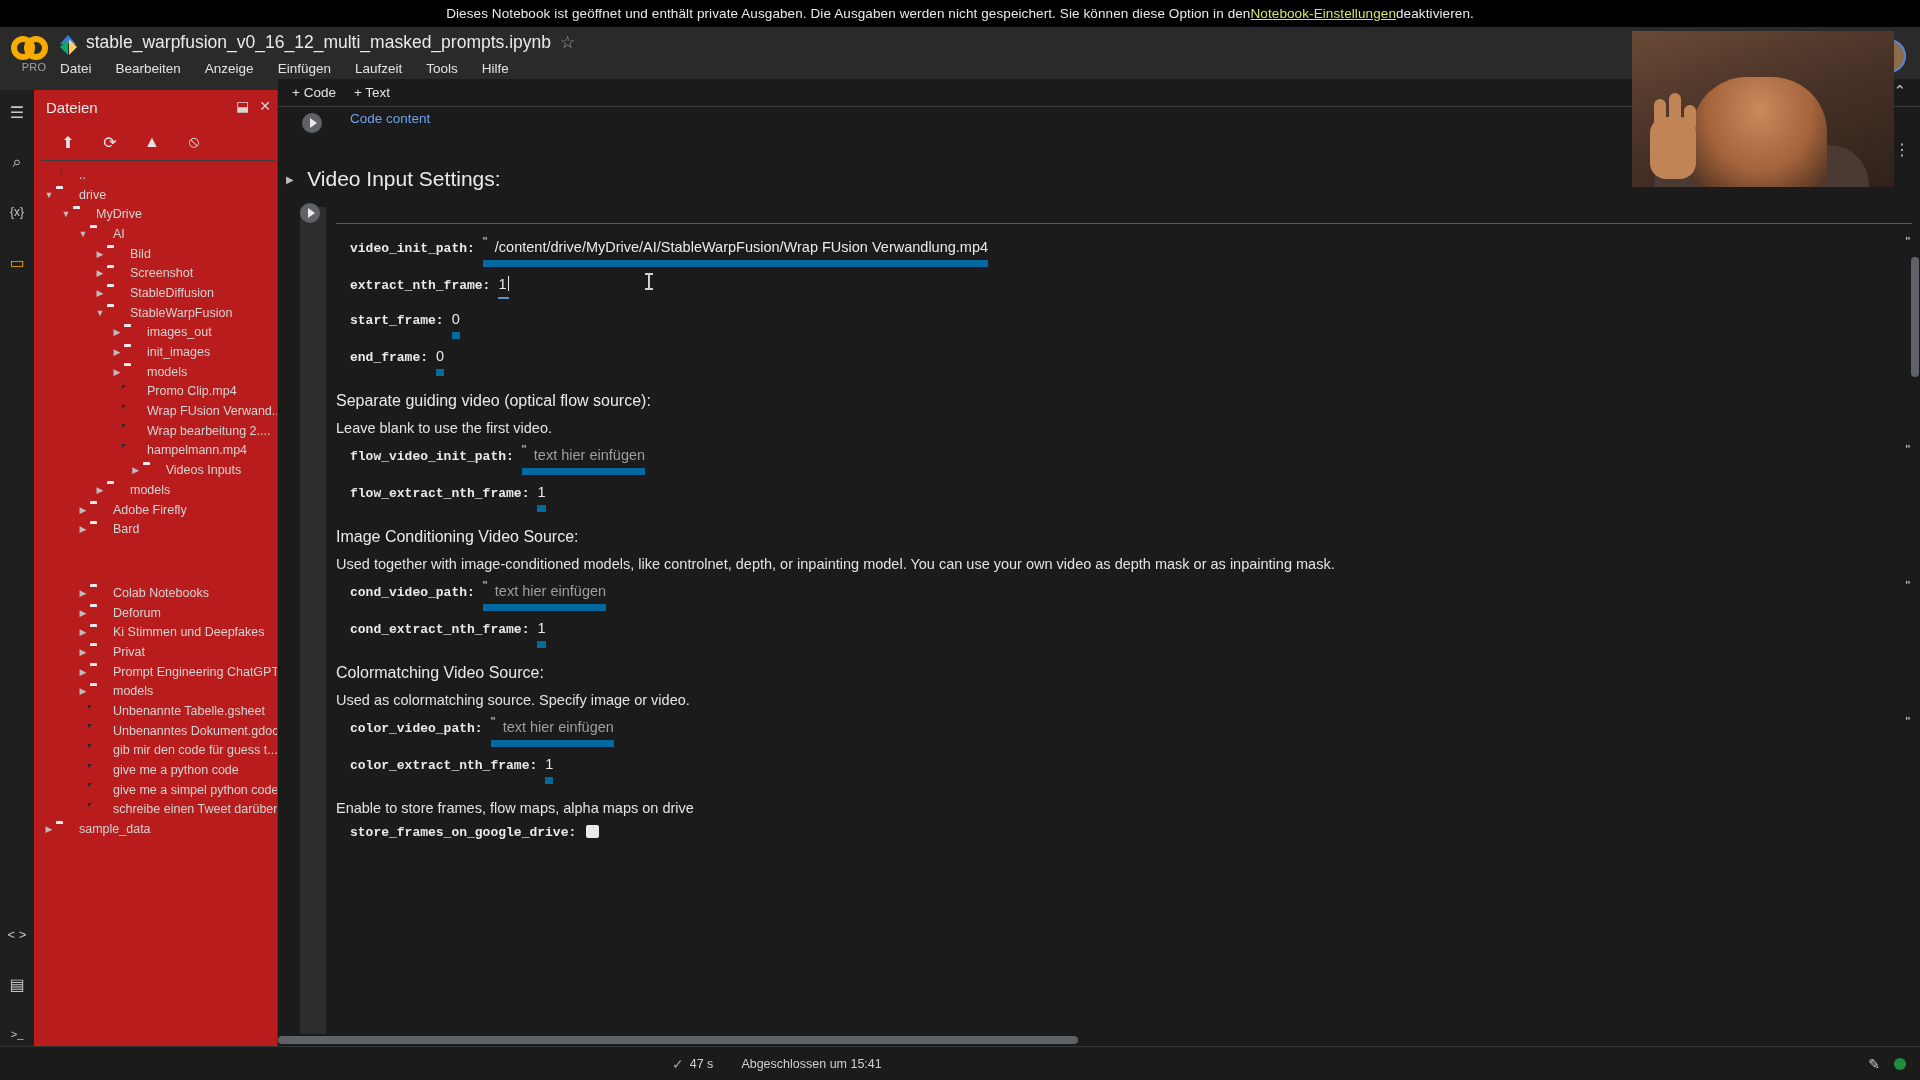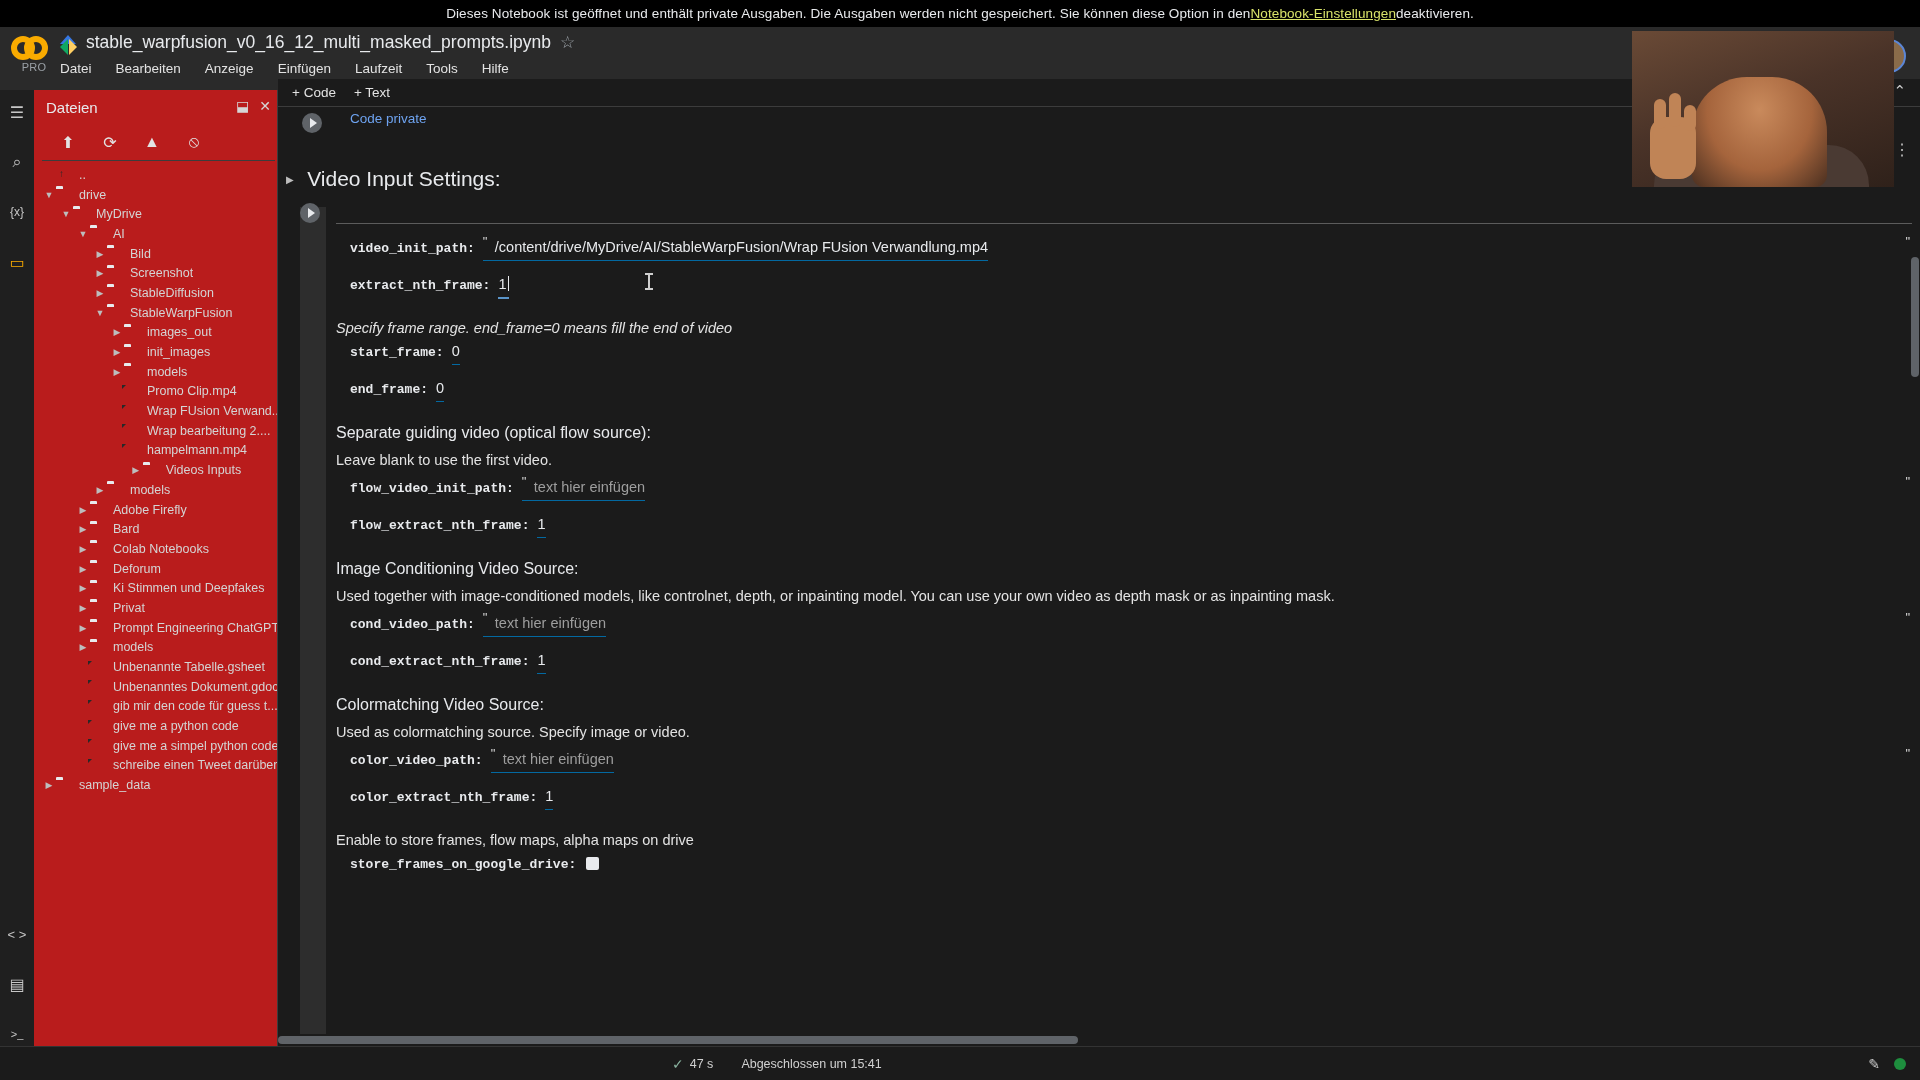--- a/index.html
+++ b/index.html
@@ -161,21 +161,21 @@
 
   .fld-row { display:flex; align-items:baseline; height: 31px; }
   .fld-label {
     font-family: "Liberation Mono", monospace; font-size: 13px; color:#e8eaed;
     font-weight: bold; white-space: nowrap; padding-left: 14px;
   }
   .fld-inputwrap { flex:1; position:relative; margin-left: 8px; }
   .quote { color:#d7d7d7; font-size: 13px; position:absolute; left:0px; top:-4px;}
   .quote-r { color:#d7d7d7; font-size: 13px; position:absolute; right:2px; top:-4px;}
   .fld-underline {
-    border-bottom: 1px solid #0369a1; padding: 0 0 5px 12px; min-height: 19px;
+    border-bottom: 7px solid #0369a1; padding: 0 0 5px 12px; min-height: 19px;
     font-size: 14.5px; color:#e8eaed; white-space: nowrap; overflow:hidden;
   }
   .fld-underline.focused { border-bottom: 2px solid #5a94c9; }
   .fld-underline.plain { padding-left: 0px; }
   .placeholder { color:#9e9e9e; }
   .caret-bar {
     display:inline-block; width:1px; height:15px; background:#e8eaed;
     vertical-align:-2px; margin-left:1px;
   }
   .i-beam {
@@ -406,21 +406,21 @@
         <div class="tree-row" style="padding-left: 42px;">
           <span class="caret closed"></span>
           <span class="ficon"><span class="folder"></span></span>
           <span class="tname">Adobe Firefly</span>
         </div>
         <div class="tree-row" style="padding-left: 42px;">
           <span class="caret closed"></span>
           <span class="ficon"><span class="folder"></span></span>
           <span class="tname">Bard</span>
         </div>
-        <div class="tree-row" style="padding-left: 42px;">
+        <div class="tree-row" style="padding-left: 42px; margin-top: 44px;">
           <span class="caret closed"></span>
           <span class="ficon"><span class="folder"></span></span>
           <span class="tname">Colab Notebooks</span>
         </div>
         <div class="tree-row" style="padding-left: 42px;">
           <span class="caret closed"></span>
           <span class="ficon"><span class="folder"></span></span>
           <span class="tname">Deforum</span>
         </div>
         <div class="tree-row" style="padding-left: 42px;">
@@ -492,21 +492,21 @@
   <div class="nb-toolbar">
     <span class="tb">+ Code</span>
     <span class="tb">+ Text</span>
   </div>
   <div class="collapse-chevron">⌃</div>
 
   <div class="nb-body">
 
     <div class="cell" style="height:52px;">
       <div class="runbtn" style="top:6px;"></div>
-      <div class="code-anzeigen">Code private</div>
+      <div class="code-anzeigen">Code content</div>
     </div>
 
     <div style="padding-left:8px; margin-top:8px;">
       <span class="sec-caret">▶</span>
       <span class="section-title">Video Input Settings:</span>
     </div>
 
     <div class="form-cell" style="top:100px;">
       <div class="cell-gutter"></div>
       <div class="runbtn" style="left:2px; top:-4px;"></div>
@@ -524,21 +524,20 @@
         </div>
 
         <div class="fld-row" style="margin-top:6px;">
           <span class="fld-label">extract_nth_frame:</span>
           <span class="fld-inputwrap">
             <span class="fld-underline plain focused"><span>1</span><span class="caret-bar"></span></span>
             <span class="i-beam"></span>
           </span>
         </div>
 
-        <div class="md-text italic" style="margin-top:14px;">Specify frame range. end_frame=0 means fill the end of video</div>
 
         <div class="fld-row" style="margin-top:4px;">
           <span class="fld-label">start_frame:</span>
           <span class="fld-inputwrap">
             <span class="fld-underline plain">0</span>
           </span>
         </div>
 
         <div class="fld-row" style="margin-top:6px;">
           <span class="fld-label">end_frame:</span>

